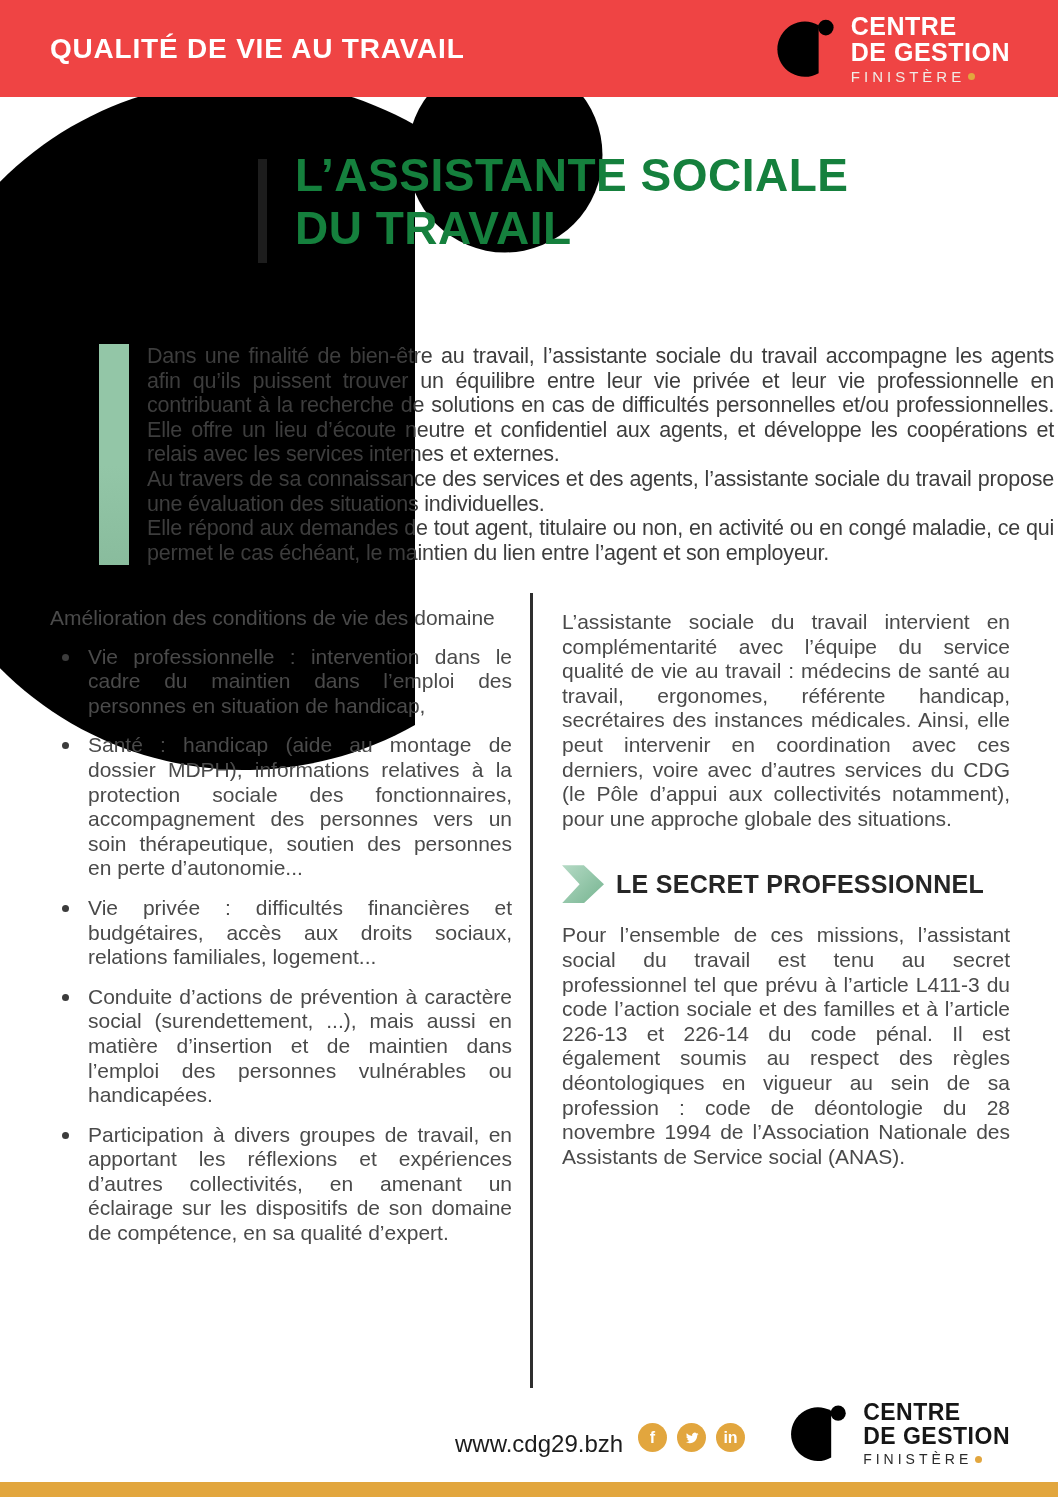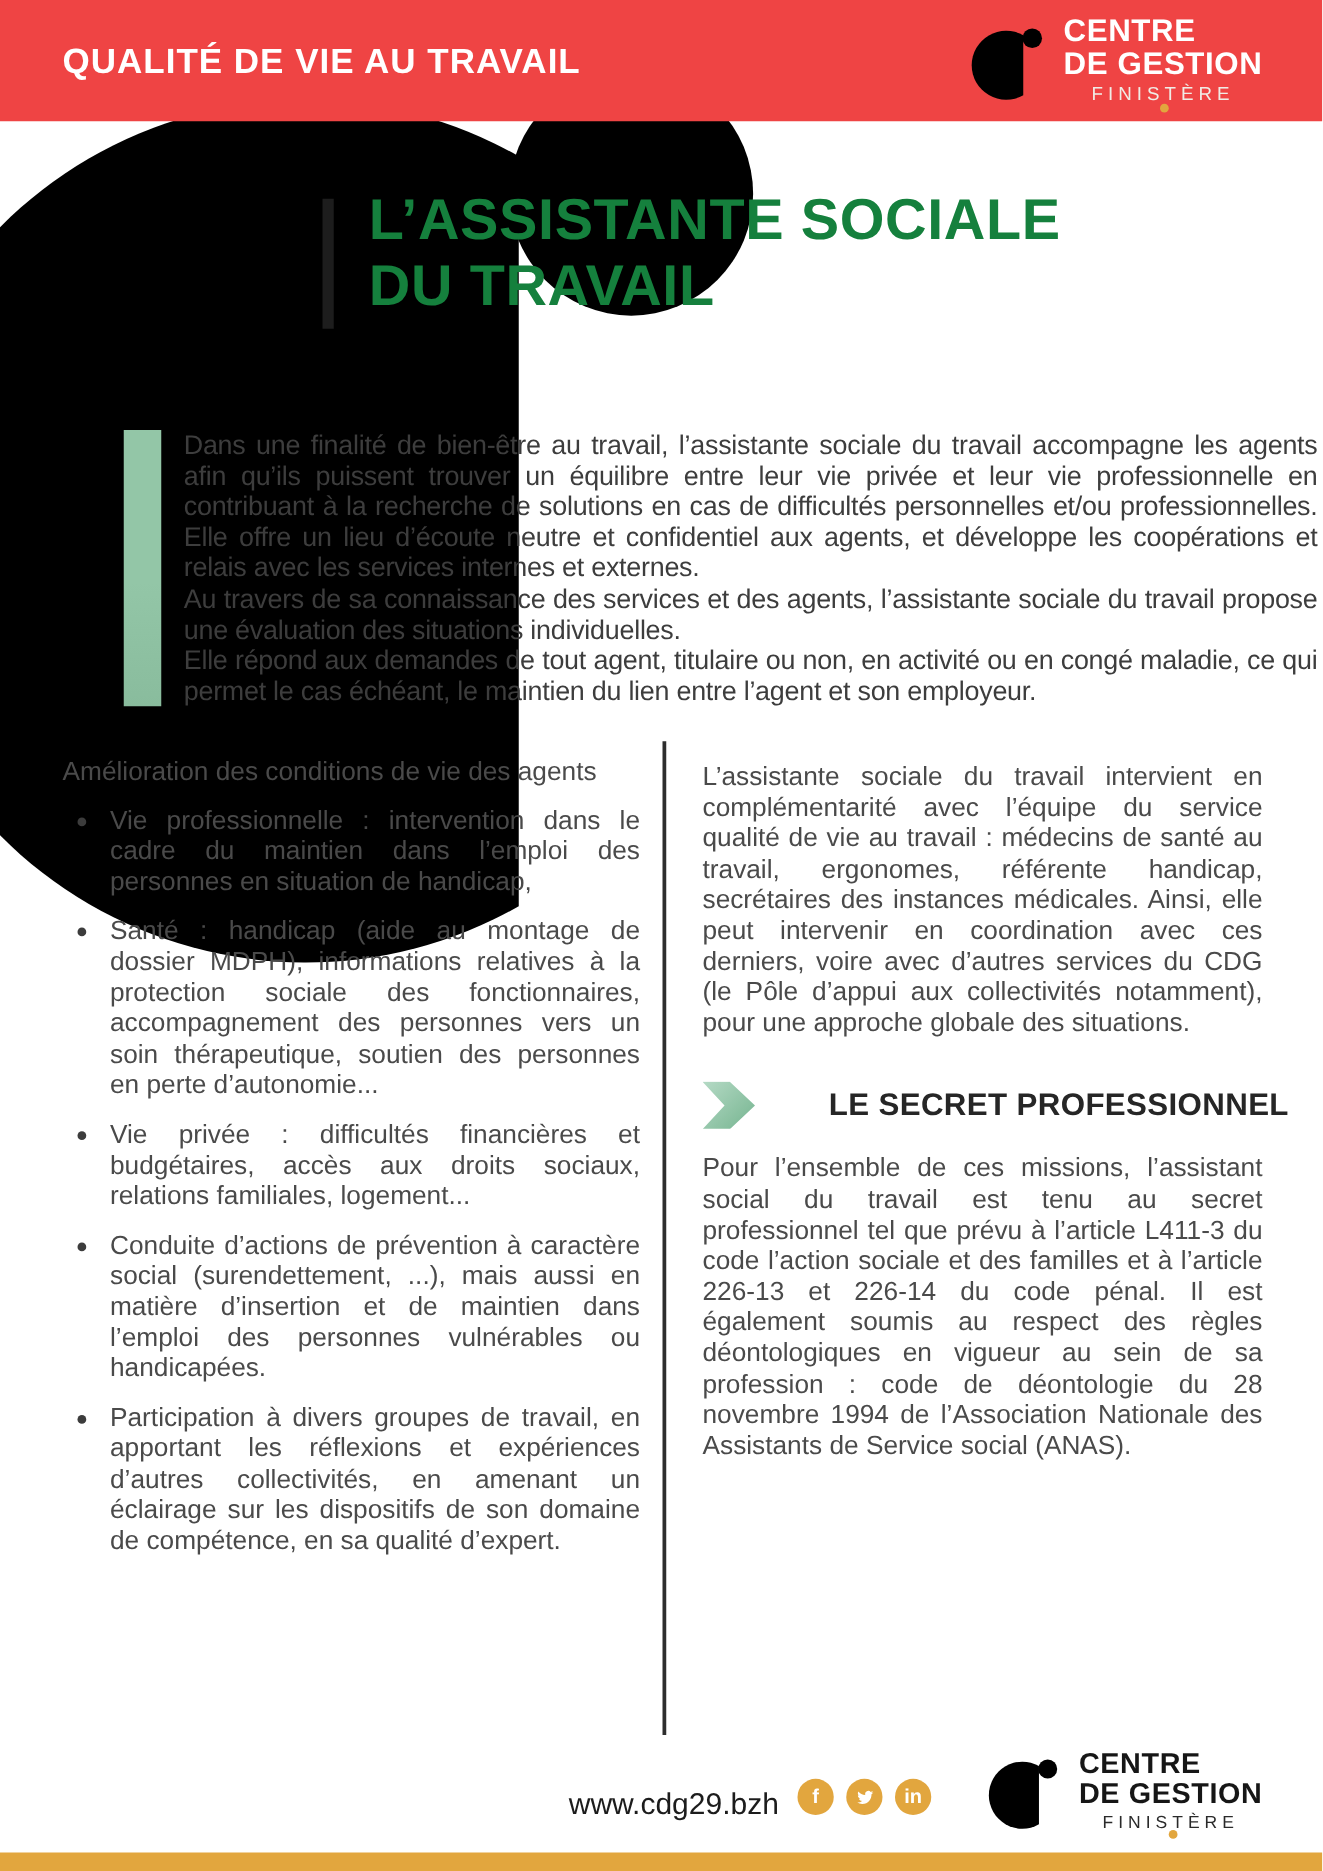--- a/index.html
+++ b/index.html
@@ -13,21 +13,21 @@
   .logo-mark{display:block;}
   
   .header{position:absolute;left:0;top:0;width:1058px;height:97px;background:#ef4444;z-index:3;
           display:flex;align-items:center;}
   .header-title{margin-left:50px;color:#ffffff;font-size:28px;font-weight:bold;letter-spacing:.8px;}
   .brand{display:flex;align-items:center;position:absolute;right:48px;top:12px;}
   .brand-text{margin-left:12px;line-height:1;}
   .brand-line{font-weight:bold;font-size:25px;letter-spacing:.5px;line-height:26px;}
   .brand-white .brand-line{color:#ffffff;}
   .brand-dark .brand-line{color:#161616;}
-  .brand-sub{font-size:15px;letter-spacing:4px;font-weight:normal;margin-top:4px;display:flex;align-items:center;flex-direction:column;}
+  .brand-sub{font-size:15px;letter-spacing:4px;font-weight:normal;margin-top:4px;display:flex;align-items:center;}
   .brand-white .brand-sub{color:#f0ece6;}
   .brand-dark .brand-sub{color:#2a2a2a;}
   .orange-dot{display:inline-block;width:7px;height:7px;border-radius:50%;background:#e2a63e;margin-left:3px;}
   
   .title-block{position:absolute;left:62px;top:143px;z-index:2;display:flex;align-items:flex-start;}
   .title-sep{width:9px;height:104px;background:#1d1d1d;margin:16px 0 0 44px;}
   .title-text{margin:6px 0 0 28px;color:#15803d;font-size:46px;line-height:53px;font-weight:bold;letter-spacing:.5px;}
   
   .intro{position:absolute;left:55px;top:344px;width:955px;z-index:2;display:flex;padding-left:44px;}
   .intro-bar{flex:none;width:30px;background:linear-gradient(180deg,#93c6a7 55%,#89bc9d 100%);}
@@ -40,21 +40,21 @@
   .col-right{left:562px;top:610px;width:448px;}
   .section-head{display:flex;align-items:center;margin:0 0 20px 0;}
   .chevron{flex:none;width:42px;height:38px;
     background:linear-gradient(135deg,#b5dac5 0%,#7fba98 85%);
     clip-path:polygon(0 0,52% 0,100% 50%,52% 100%,0 100%,42% 50%);}
   .section-title{margin-left:12px;font-size:25px;font-weight:bold;color:#262626;letter-spacing:.3px;white-space:nowrap;}
   .col p{margin:0 0 14px 0;}
   .col ul{list-style:none;margin:0 0 0 0;padding:0;}
   .col li{position:relative;padding-left:38px;margin:0 0 15px 0;}
   .col li::before{content:"";position:absolute;left:12px;top:9px;width:7px;height:7px;border-radius:50%;background:#3c3c3c;}
-  .col-right .section-head{margin-top:34px;gap:47px;}
+  .col-right .section-head{margin-top:34px;}
   
   .footer{position:absolute;left:0;top:1392px;width:1058px;height:90px;z-index:3;}
   .footer-url{position:absolute;left:455px;top:38px;font-size:24px;font-weight:normal;color:#1c1c1c;text-decoration:none;}
   .socials{position:absolute;left:638px;top:31px;display:flex;gap:10px;}
   .social{width:29px;height:29px;border-radius:50%;background:#e2a63e;color:#ffffff;display:flex;
           align-items:center;justify-content:center;font-size:16px;font-weight:bold;text-decoration:none;}
   .social svg{width:16px;height:16px;fill:#ffffff;}
   .footer-brand{right:48px;top:6px;}
   .footer-brand .brand-line{font-size:23px;line-height:24px;}
   .footer-brand .brand-sub{font-size:14px;}
@@ -114,21 +114,21 @@
     <div class="intro-text">
       <p>Dans une finalité de bien-être au travail, l’assistante sociale du travail accompagne les agents afin qu’ils puissent trouver un équilibre entre leur vie privée et leur vie professionnelle en contribuant à la recherche de solutions en cas de difficultés personnelles et/ou professionnelles. Elle offre un lieu d’écoute neutre et confidentiel aux agents, et développe les coopérations et relais avec les services internes et externes.</p>
       <p>Au travers de sa connaissance des services et des agents, l’assistante sociale du travail propose une évaluation des situations individuelles.</p>
       <p>Elle répond aux demandes de tout agent, titulaire ou non, en activité ou en congé maladie, ce qui permet le cas échéant, le maintien du lien entre l’agent et son employeur.</p>
     </div>
   </div>
 
   <div class="col-divider"></div>
 
   <div class="col col-left">
-    <p>Amélioration des conditions de vie des agents</p>
+    <p>Amélioration des conditions de vie des domaine</p>
     <ul>
       <li>Vie professionnelle : intervention dans le cadre du maintien dans l’emploi des personnes en situation de handicap,</li>
       <li>Santé : handicap (aide au montage de dossier MDPH), informations relatives à la protection sociale des fonctionnaires, accompagnement des personnes vers un soin thérapeutique, soutien des personnes en perte d’autonomie...</li>
       <li>Vie privée : difficultés financières et budgétaires, accès aux droits sociaux, relations familiales, logement...</li>
     </ul>
     <ul>
       <li>Conduite d’actions de prévention à caractère social (surendettement, ...), mais aussi en matière d’insertion et de maintien dans l’emploi des personnes vulnérables ou handicapées.</li>
       <li>Participation à divers groupes de travail, en apportant les réflexions et expériences d’autres collectivités, en amenant un éclairage sur les dispositifs de son domaine de compétence, en sa qualité d’expert.</li>
     </ul>
   </div>

